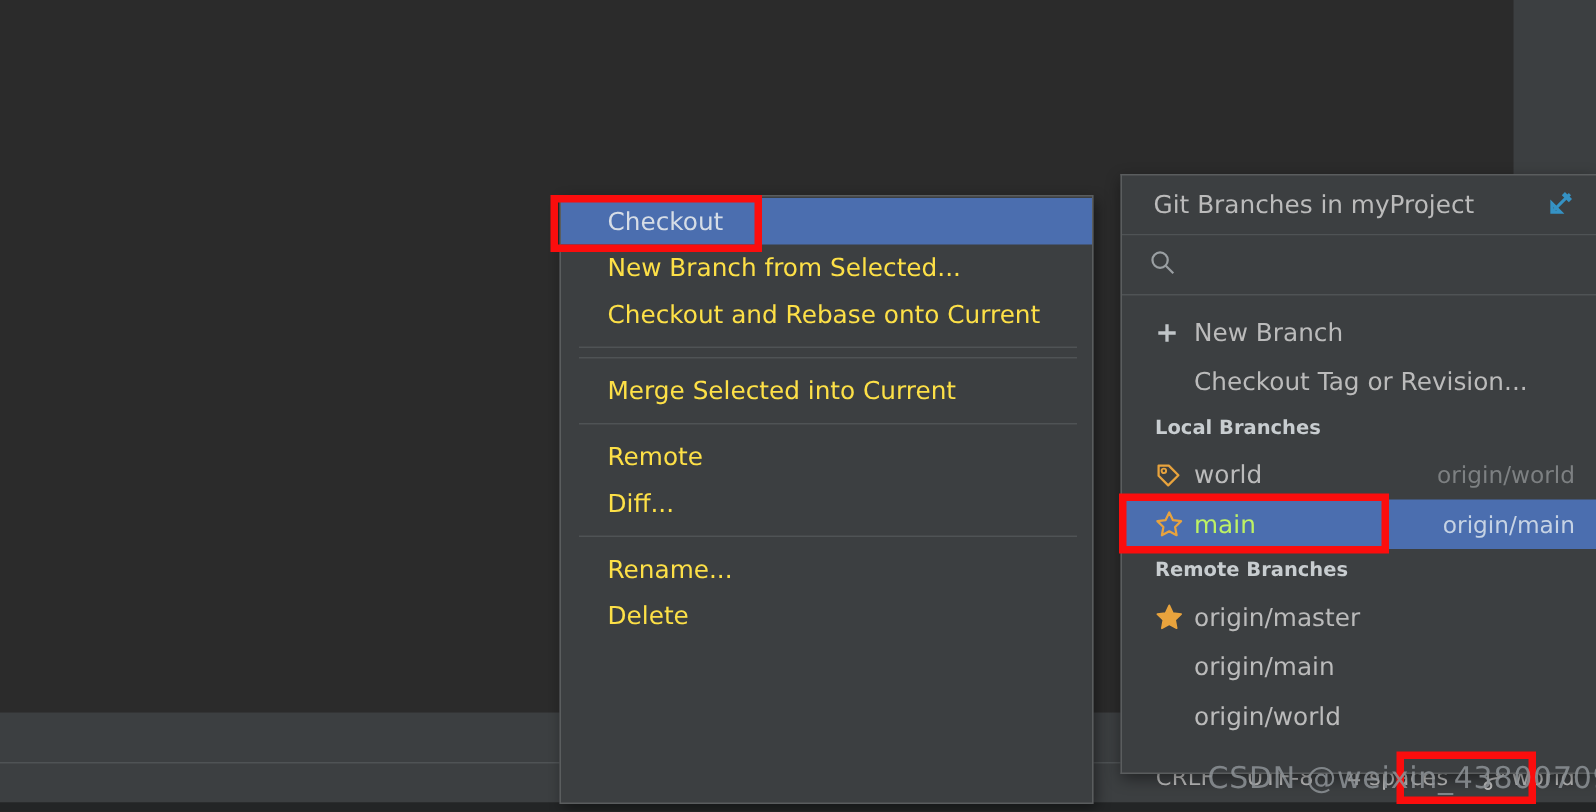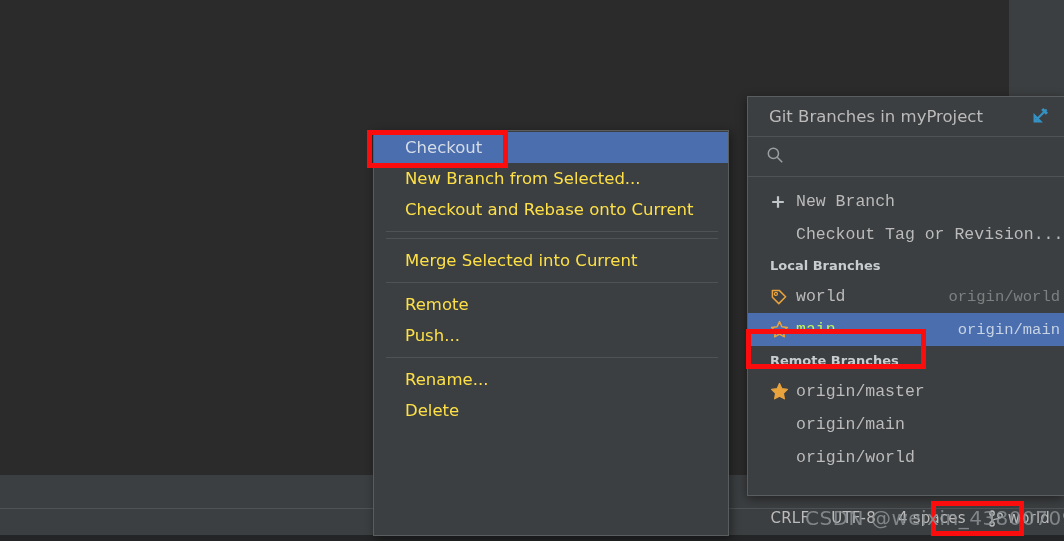--- a/index.html
+++ b/index.html
@@ -114,21 +114,21 @@
   .menu-sep {
     height: 1px;
     background: #4f5355;
     margin: 6px 10px 6px 12px;
   }
 
   
   #git-popup {
     position: absolute;
     left: 747px;
-    top: 96px;
+    top: 116px;
     width: 317px;
     height: 400px;
     background: #3c3f41;
     border: 1px solid #5a5d5e;
     border-right: none;
     box-sizing: border-box;
     box-shadow: 0 3px 10px rgba(0,0,0,0.45);
     overflow: hidden;
   }
   #git-popup-header {
@@ -164,26 +164,25 @@
     font-family: inherit;
     font-size: 15px;
     padding-left: 10px;
   }
   #git-list { padding-top: 8px; }
   .git-row {
     height: 33px;
     display: flex;
     align-items: center;
     padding-left: 22px;
-    padding-right: 4px;
+    padding-right: 14px;
     box-sizing: border-box;
     color: #bbbbbb;
     font-size: 16.5px;
     white-space: nowrap;
-    font-family: Liberation Mono, monospace;
   }
   .git-row .row-icon {
     width: 26px;
     min-width: 26px;
     display: flex;
     align-items: center;
     justify-content: flex-start;
   }
   .git-row .row-label { flex: 1; }
   .git-row .row-tracking {
@@ -266,21 +265,21 @@
     <div class="menu-item">Checkout and Rebase onto Current</div>
   </div>
   <div class="menu-sep"></div>
   <div class="menu-sep"></div>
   <div>
     <div class="menu-item">Merge Selected into Current</div>
   </div>
   <div class="menu-sep"></div>
   <div>
     <div class="menu-item">Remote</div>
-    <div class="menu-item">Push...</div>
+    <div class="menu-item">Diff...</div>
   </div>
   <div class="menu-sep"></div>
   <div>
     <div class="menu-item">Rename...</div>
     <div class="menu-item">Delete</div>
   </div>
 </div>
 
 <div id="git-popup">
 

